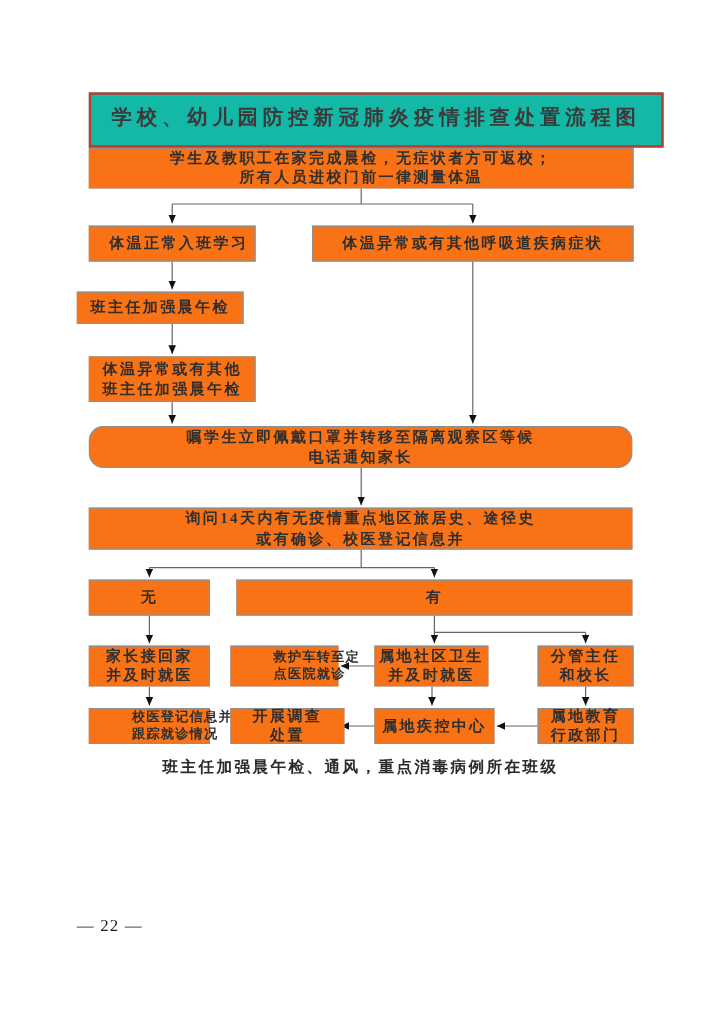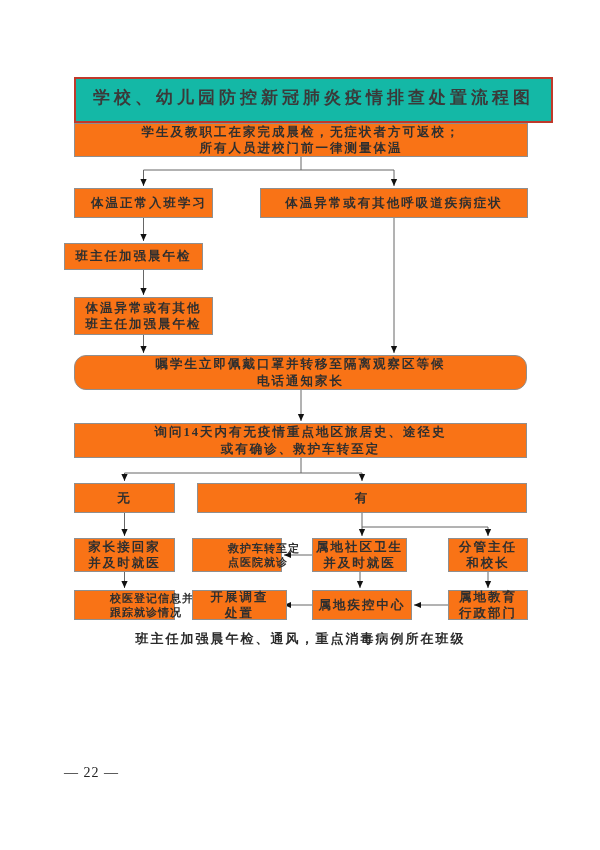--- a/index.html
+++ b/index.html
@@ -123,21 +123,21 @@
     <span>班主任加强晨午检</span>
   </div>
 
   <div class="node" id="node-mask-isolation">
     <span>嘱学生立即佩戴口罩并转移至隔离观察区等候</span>
     <span>电话通知家长</span>
   </div>
 
   <div class="node" id="node-ask-history">
     <span>询问14天内有无疫情重点地区旅居史、途径史</span>
-    <span>或有确诊、救护车转至定</span>
+    <span>或有确诊、校医登记信息并</span>
   </div>
 
   <div class="node" id="node-no">
     <span>无</span>
   </div>
 
   <div class="node" id="node-yes">
     <span>有</span>
   </div>
 

